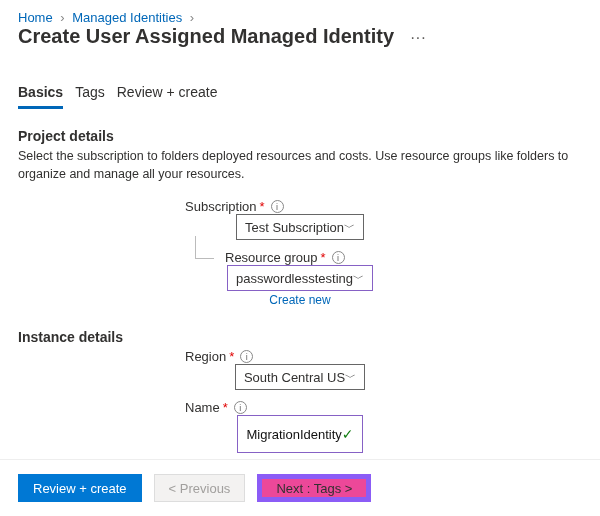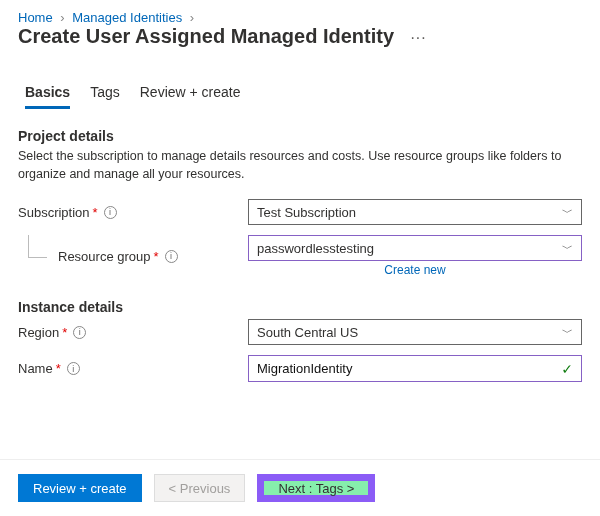--- a/index.html
+++ b/index.html
@@ -11,52 +11,52 @@
     display:flex; flex-direction:column;
     background:#fff;
   }
   .content { flex:1; padding:10px 18px 0 18px; overflow:hidden; }
   .bc { font-size:13px; }
   .bc a { color:#0067b8; text-decoration:none; cursor:pointer; }
   .bc .sep { color:#888; margin:0 4px; }
   h1 { font-size:20px; font-weight:600; margin:0 0 2px 0; }
   .title-row { display:flex; align-items:center; }
   .ellipsis { margin-left:16px; color:#605e5c; cursor:pointer; font-size:16px; }
-  .tabs { display:flex; gap:20px; margin-top:34px; border-bottom:1px solid transparent;margin-left:7px;}
+  .tabs { display:flex; gap:12px; margin-top:34px; border-bottom:1px solid transparent;}
   .tab { padding:0 0 6px 0; font-size:14px; color:#323130; cursor:pointer; }
   .tab.active { font-weight:600; border-bottom:3px solid #0067b8; }
   .section-h { font-weight:600; font-size:14px; margin-top:18px; margin-bottom:4px;}
   .desc { font-size:12.5px; color:#323130; line-height:1.4; margin-bottom:16px; max-width:560px;}
-  .field-row { display:flex; align-items:center; margin-bottom:10px; }
+  .field-row { display:flex; align-items:center; margin-bottom:10px;flex-direction:column; }
   .label-col { width:230px; font-size:13px; display:flex; align-items:center; }
   .req { color:#e00000; margin-left:3px; }
   .info { width:13px; height:13px; border:1px solid #888; border-radius:50%; display:inline-flex; align-items:center; justify-content:center; font-size:9px; color:#666; margin-left:6px; cursor:default;}
   .indented .label-col { padding-left:40px; position:relative; }
   .indented .label-col::before {
     content:""; position:absolute; left:10px; top:-14px;
     width:18px; height:22px;
     border-left:1px solid #bbb; border-bottom:1px solid #bbb;
   }
   .ctrl-col { flex:1;text-align:center; }
   .select { width:100%; height:26px; border:1px solid #666; background:#fff;
     display:flex; align-items:center; justify-content:space-between; padding:0 8px;
     font-size:13px; cursor:pointer; }
   .select.hl { border:1px solid #8661c5; }
   .chevron { font-size:11px; color:#555; }
-  .input { width:100%; height:27px; border:1px solid #8661c5; padding:0 8px;
+  .input { width:100%; height:38px; border:1px solid #8661c5; padding:0 8px;
     display:flex; align-items:center; justify-content:space-between; font-size:13px;
     cursor:text; color:#111; }
   .check { color:#107c10; font-size:14px; }
   .link { color:#0067b8; font-size:12px; cursor:pointer; margin-top:2px; display:inline-block;}
   .instance { margin-top:22px; }
   .footer { border-top:1px solid #eee; padding:14px 18px; display:flex; gap:12px; }
   .btn { height:28px; padding:0 14px; font-size:13px; display:inline-flex; align-items:center; border:1px solid transparent; cursor:pointer; }
   .btn.primary { background:#0078d4; color:#fff; }
   .btn.disabled { background:#f3f2f1; border:1px solid #ddd; color:#a19f9d; cursor:default;}
-  .btn.secondary { background:#86efac; border:7px solid #8b5cf6; color:#323130;}
+  .btn.secondary { background:#ec4899; border:5px solid #8b5cf6; color:#323130;}
 </style>
 </head>
 <body>
 
 <div class="content">
   <div class="bc">
     <a>Home</a>
     <span class="sep">›</span>
     <a>Managed Identities</a>
     <span class="sep">›</span>
@@ -67,21 +67,21 @@
     <span class="ellipsis">···</span>
   </div>
 
   <div class="tabs">
     <div class="tab active">Basics</div>
     <div class="tab">Tags</div>
     <div class="tab">Review + create</div>
   </div>
 
   <div class="section-h">Project details</div>
-  <div class="desc">Select the subscription to manage details resources and costs. Use resource groups like folders to organize and manage all your resources.</div>
+  <div class="desc">Select the subscription to folders deployed resources and costs. Use resource groups like folders to organize and manage all your resources.</div>
 
   <div class="field-row">
     <div class="label-col">
       <span>Subscription</span>
       <span class="req">*</span>
       <span class="info">i</span>
     </div>
     <div class="ctrl-col">
       <div class="select">
         <span>Test Subscription</span>

